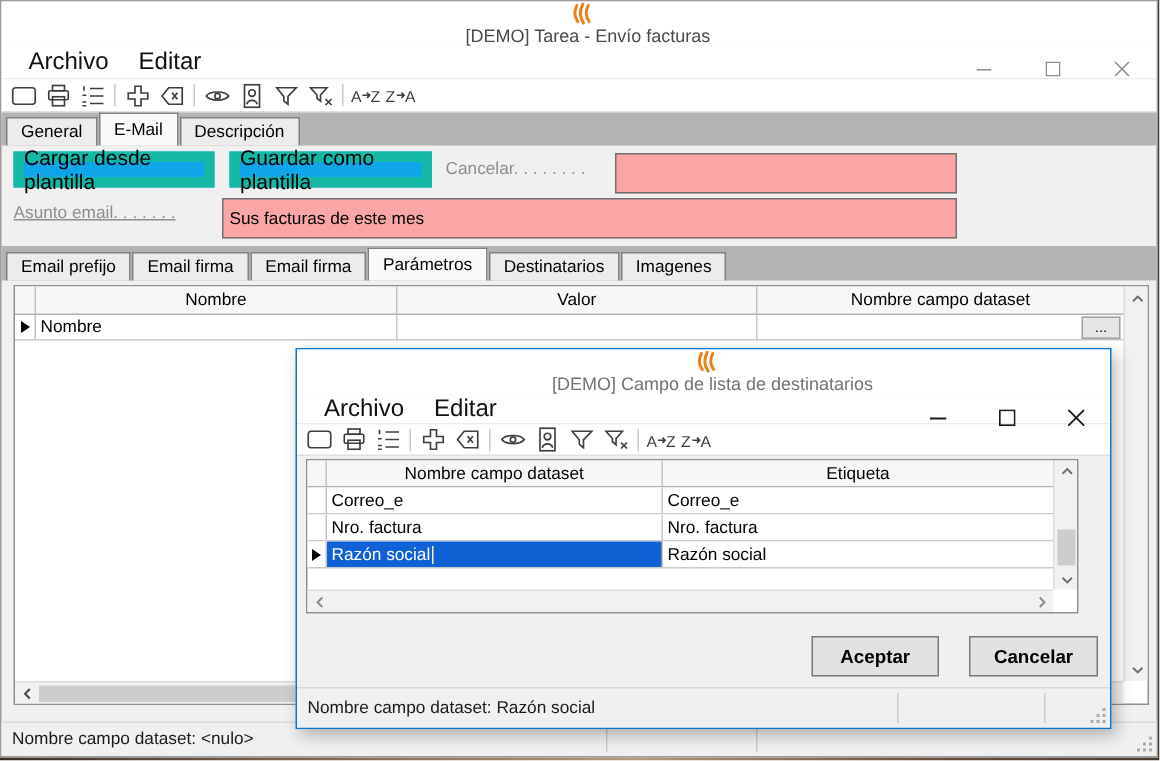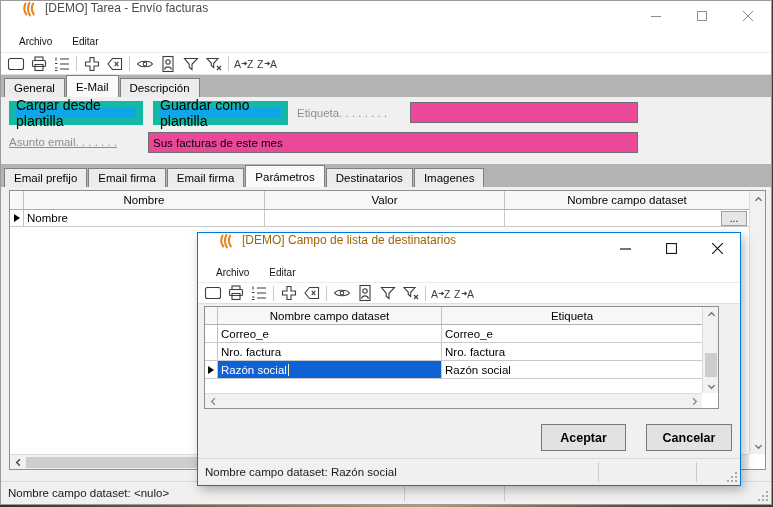--- a/index.html
+++ b/index.html
@@ -5,51 +5,51 @@
   * { margin:0; padding:0; box-sizing:border-box; }
   body { font-family:"Liberation Sans", sans-serif; }
   #screen { position:relative; width:773px; height:507px; overflow:hidden;
             background:linear-gradient(90deg,#3a2f28,#8a6a52 30%,#b99877 55%,#6b4f3d 80%,#4a3a2e); }
 
   .window { position:absolute; background:#f0f0f0; }
   .win-main { left:0; top:0; width:772px; height:505px; border:1px solid #9b9b9b; }
   .win-dlg  { left:197px; top:232px; width:544px; height:254px; border:1px solid #0078d7;
               z-index:10; box-shadow:3px 4px 10px rgba(0,0,0,.28); }
 
-  .titlebar { height:30px; background:#fff; display:flex; padding-left:20px; }
+  .titlebar { height:30px; background:#fff; display:flex; align-items:center; padding-left:12px;flex-direction:column; }
   .app-icon { width:16px; height:16px; margin-right:8px; flex:none; }
   .win-title { font-size:12px; color:#4a4a4a; white-space:nowrap; }
   .caption-btns { margin-left:auto; display:flex; height:30px; }
   .cbtn { width:46px; height:30px; display:flex; align-items:center; justify-content:center; }
   .win-main .cbtn svg { stroke:#8b8b8b; }
   .win-dlg  .cbtn svg { stroke:#1a1a1a; }
 
   .menubar { height:22px; background:#fff; display:flex; align-items:center; padding-left:8px;
              border-bottom:1px solid #ececec; }
   .win-dlg .menubar { height:20px; }
-  .menu-item { font-size:10px; color:#111; padding:2px 10px; }
+  .menu-item { font-size:16px; color:#111; padding:2px 10px; }
 
   .toolbar { height:22px; background:#fff; display:flex; align-items:center; padding-left:3px;
              border-bottom:1px solid #e0e0e0; }
   .win-dlg .toolbar { height:21px; }
   .tbtn { width:23px; height:20px; display:flex; align-items:center; justify-content:center; }
   .ticon { display:flex; }
   .tsep { width:1px; height:15px; background:#c9c9c9; margin:0 3px; }
 
   .tabstrip { height:22px; background:#b3b3b3; display:flex; align-items:flex-end; padding-left:3px; }
   .tab { height:19px; background:#ececec; border:1px solid #808080; border-bottom:none;
          font-size:11.5px; color:#000; padding:0 9px; display:flex; align-items:center;
          margin-right:1px; }
   .tab.active { height:22px; background:#fafafa; position:relative; z-index:2; }
 
   .pushbtn { position:absolute; background:#0ea5e9; border:7px solid #14b8a6; font-size:14px;
              color:#000; display:flex; align-items:center; justify-content:center;
              font-family:"Liberation Sans",sans-serif; }
   .fieldlabel { position:absolute; font-size:11.5px; color:#8d8d8d; white-space:nowrap; }
-  .textinput { position:absolute; height:21px; border:1px solid #707070; background:#ec4899;
+  .textinput { position:absolute; height:27px; border:1px solid #707070; background:#fca5a5;
                font-size:11.5px; padding:8px 4px; font-family:"Liberation Sans",sans-serif; color:#000; }
 
   .grid { position:absolute; background:#fff; border:1px solid #8f8f8f; }
   .gridheader { display:flex; height:19px; border-bottom:1px solid #b0b0b0; background:#f7f7f7; }
   .hcell { font-size:11.5px; color:#000; display:flex; align-items:center; justify-content:center;
            border-right:1px solid #c3c3c3; overflow:hidden; }
   .grow { display:flex; height:18px; border-bottom:1px solid #c9c9c9; background:#fff; }
   .gcell { font-size:11.5px; color:#000; display:flex; align-items:center; padding:0 3px;
            border-right:1px solid #c9c9c9; overflow:hidden; position:relative; white-space:nowrap; }
   .indcell { border-right:1px solid #c3c3c3; display:flex; align-items:center; justify-content:center; }
@@ -224,21 +224,21 @@
           <span>E-Mail</span>
         </div>
       <div class="tab">
           <span>Descripción</span>
         </div>
     </div>
 
     <div class="pushbtn" style="left:8px; top:100px; width:134px; height:24px;">Cargar desde plantilla</div>
     <div class="pushbtn" style="left:152px; top:100px; width:135px; height:24px;">Guardar como plantilla</div>
 
-    <span class="fieldlabel" style="left:296px; top:106px;">Etiqueta. . . . . . . .</span>
+    <span class="fieldlabel" style="left:296px; top:106px;">Cancelar. . . . . . . .</span>
     <input class="textinput" style="left: 409px; top: 101px; width: 228px;" value="">
 
     <span class="fieldlabel" style="left:8px; top:135px;text-decoration:underline;">Asunto email. . . . . . .</span>
     <input class="textinput" style="left: 147px; top: 131px; width: 490px;" value="Sus facturas de este mes">
 
     <div class="tabstrip" style="position:absolute; left:0; top:163px; width:100%; height:23px;">
       <div class="tab">
           <span>Email prefijo</span>
         </div>
       <div class="tab">
@@ -320,21 +320,21 @@
   </div>
 
   <div class="window win-dlg">
 
     <div class="titlebar">
       <svg class="app-icon" viewBox="0 0 16 16">
         <path d="M4.6 2.6 C2.8 5.8 2.8 9.8 5.2 13.4" stroke="#e8821e" stroke-width="2" fill="none" stroke-linecap="round"></path>
         <path d="M8.5 1.8 C6.4 5.8 6.4 10.4 9 14.4" stroke="#e8821e" stroke-width="2" fill="none" stroke-linecap="round"></path>
         <path d="M12.2 2.6 C10.4 5.8 10.4 9.8 12.8 13.4" stroke="#e8821e" stroke-width="2" fill="none" stroke-linecap="round"></path>
       </svg>
-      <span class="win-title" style="color:#a16207;">[DEMO] Campo de lista de destinatarios</span>
+      <span class="win-title" style="color:#737373;">[DEMO] Campo de lista de destinatarios</span>
       <div class="caption-btns">
         <div class="cbtn">
           <svg width="11" height="11">
               <path d="M0 6h11" fill="none" stroke-width="1.2"></path>
             </svg>
         </div>
         <div class="cbtn">
           <svg width="11" height="11">
               <rect x="0.5" y="0.5" width="10" height="10" fill="none" stroke-width="1.2"></rect>
             </svg>

